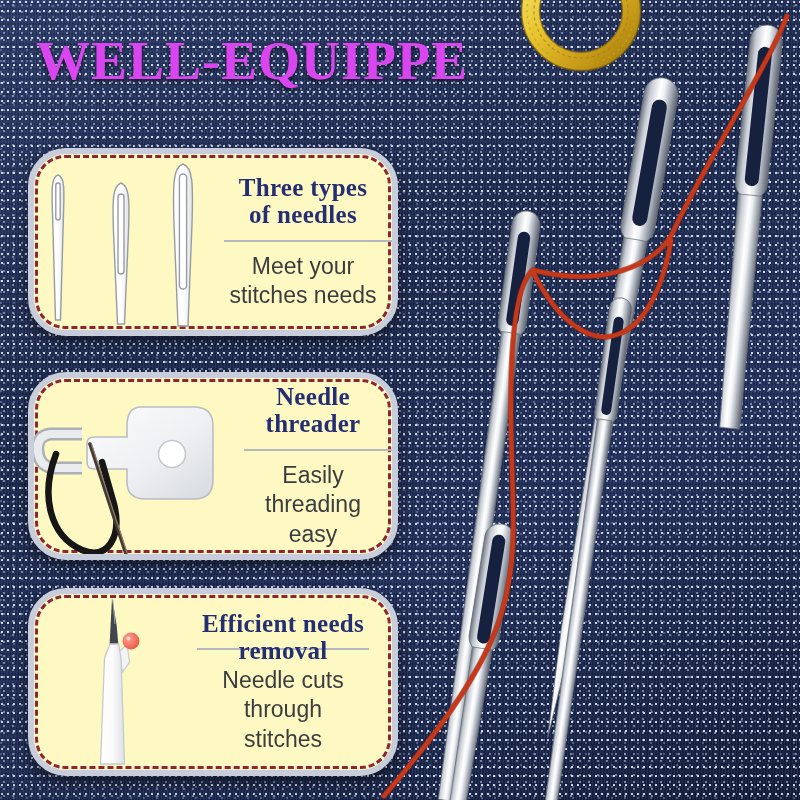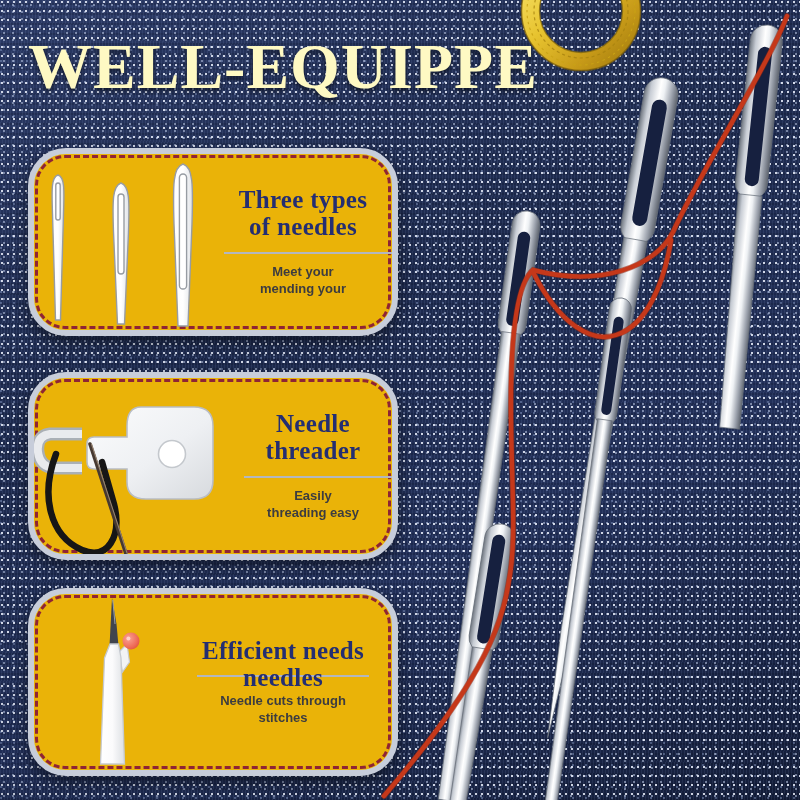--- a/index.html
+++ b/index.html
@@ -9,45 +9,45 @@
     background-image:
       radial-gradient(circle at 2px 2px, rgba(238,243,255,.85) 0.9px, transparent 1.2px),
       radial-gradient(circle at 4px 5px, rgba(205,218,245,.50) 0.9px, transparent 1.2px),
       radial-gradient(circle at 1px 6px, rgba(160,180,225,.38) 1px, transparent 1.3px),
       repeating-linear-gradient(94deg, rgba(160,180,225,.10) 0 1px, transparent 1px 3px),
       repeating-linear-gradient(0deg, rgba(2,6,20,.16) 0 2px, transparent 2px 5px),
       linear-gradient(155deg,#2b3a66 0%,#1d2a4e 40%,#22305a 65%,#131d39 100%);
     background-size:6px 9px, 9px 7px, 13px 11px, 100% 100%, 100% 100%, 100% 100%;}
   .vignette{position:absolute;inset:0;z-index:1;pointer-events:none;
     background:radial-gradient(130% 125% at 58% 38%, transparent 55%, rgba(4,8,22,.38) 100%);}
-  .page-title{position:absolute;left:28px;top:30px;z-index:3;margin:0;
-    font-family:"Liberation Serif", serif;font-weight:700;font-size:64px;letter-spacing:1px;
-    color:#fef9c3;text-shadow:0 3px 5px rgba(0,0,0,.55);}
+  .page-title{position:absolute;left:36px;top:30px;z-index:3;margin:0;
+    font-family:"Liberation Serif", serif;font-weight:700;font-size:54px;letter-spacing:1px;
+    color:#d946ef;text-shadow:0 3px 5px rgba(0,0,0,.55);}
   .card{position:absolute;left:28px;width:370px;height:188px;z-index:3;box-sizing:border-box;
-    background:#eab308;border:6px solid #c7cdda;border-radius:38px;overflow:hidden;
+    background:#fef9c3;border:6px solid #c7cdda;border-radius:38px;overflow:hidden;
     box-shadow:0 6px 16px rgba(0,0,0,.5);}
   .card::before{content:"";position:absolute;inset:1px;border:3px dashed #8e2435;border-radius:30px;pointer-events:none;}
   .card--1{top:148px;}
   .card--2{top:372px;}
   .card--3{top:588px;}
   .card-media{position:absolute;left:0;top:0;height:100%;}
   .card--1 .card-media{width:190px;}
   .card--2 .card-media{width:210px;}
   .card--3 .card-media{width:150px;}
   .card-text{position:absolute;top:0;right:10px;height:100%;display:flex;flex-direction:column;
     justify-content:center;align-items:center;text-align:center;}
   .card--1 .card-text{left:190px;}
   .card--2 .card-text{left:210px;}
   .card--3 .card-text{left:150px;}
   .card-heading{font-family:"Liberation Serif", serif;font-weight:700;font-size:25px;
     line-height:1.08;color:#242e72;letter-spacing:.3px;}
   .card-heading span{display:block;position:relative;z-index:1;}
   .card-divider{width:172px;height:2px;background:#b3b7bf;margin:12px auto 10px;}
   .card--3 .card-divider{margin-top:-16px;margin-bottom:16px;z-index:0;}
-  .card-desc{font-size:13px;line-height:1.28;color:#3c3c40;font-weight:bold;}
+  .card-desc{font-size:23px;line-height:1.28;color:#3c3c40;}
   .card-desc span{display:block;}
   .scene{position:absolute;inset:0;z-index:4;pointer-events:none;}
 </style>
 </head>
 <body>
 
 <div class="vignette"></div>
 
 <h1 class="page-title">WELL-EQUIPPE</h1>
 
@@ -72,21 +72,21 @@
     </svg>
   </div>
   <div class="card-text">
     <div class="card-heading">
       <span>Three types</span>
       <span>of needles</span>
     </div>
     <div class="card-divider"></div>
     <div class="card-desc">
       <span>Meet your</span>
-      <span>mending your</span>
+      <span>stitches needs</span>
     </div>
   </div>
 </div>
 
 <div class="card card--2">
   <div class="card-media">
     <svg viewBox="0 0 210 176" width="210" height="176">
       <defs>
         <linearGradient id="plate" x1="0" y1="0" x2="1" y2="1">
           <stop offset="0" stop-color="#fbfcfd"></stop>
@@ -135,21 +135,21 @@
       <path d="M78.8 6 L81 30" stroke="#9aa0aa" stroke-width="1" fill="none"></path>
       <path d="M85 58 L93 50 L95.5 68 L88.5 78 Z" fill="#f2f3f5" stroke="#c6cad0" stroke-width="1.2"></path>
       <path d="M76 50 L84.5 50 L87 64 L90.5 170 L66.5 170 L70.5 64 Z" fill="url(#tool)" stroke="#c6cad0" stroke-width="1.3"></path>
       <circle cx="97" cy="47" r="8.5" fill="url(#ball)"></circle>
       <circle cx="94.4" cy="44.4" r="2" fill="#ffd9d2" opacity="0.9"></circle>
     </svg>
   </div>
   <div class="card-text">
     <div class="card-heading">
       <span>Efficient needs</span>
-      <span>needles</span>
+      <span>removal</span>
     </div>
     <div class="card-divider"></div>
     <div class="card-desc">
       <span>Needle cuts through</span>
       <span>stitches</span>
     </div>
   </div>
 </div>
 
 <svg class="scene" viewBox="0 0 800 800" width="800" height="800">

